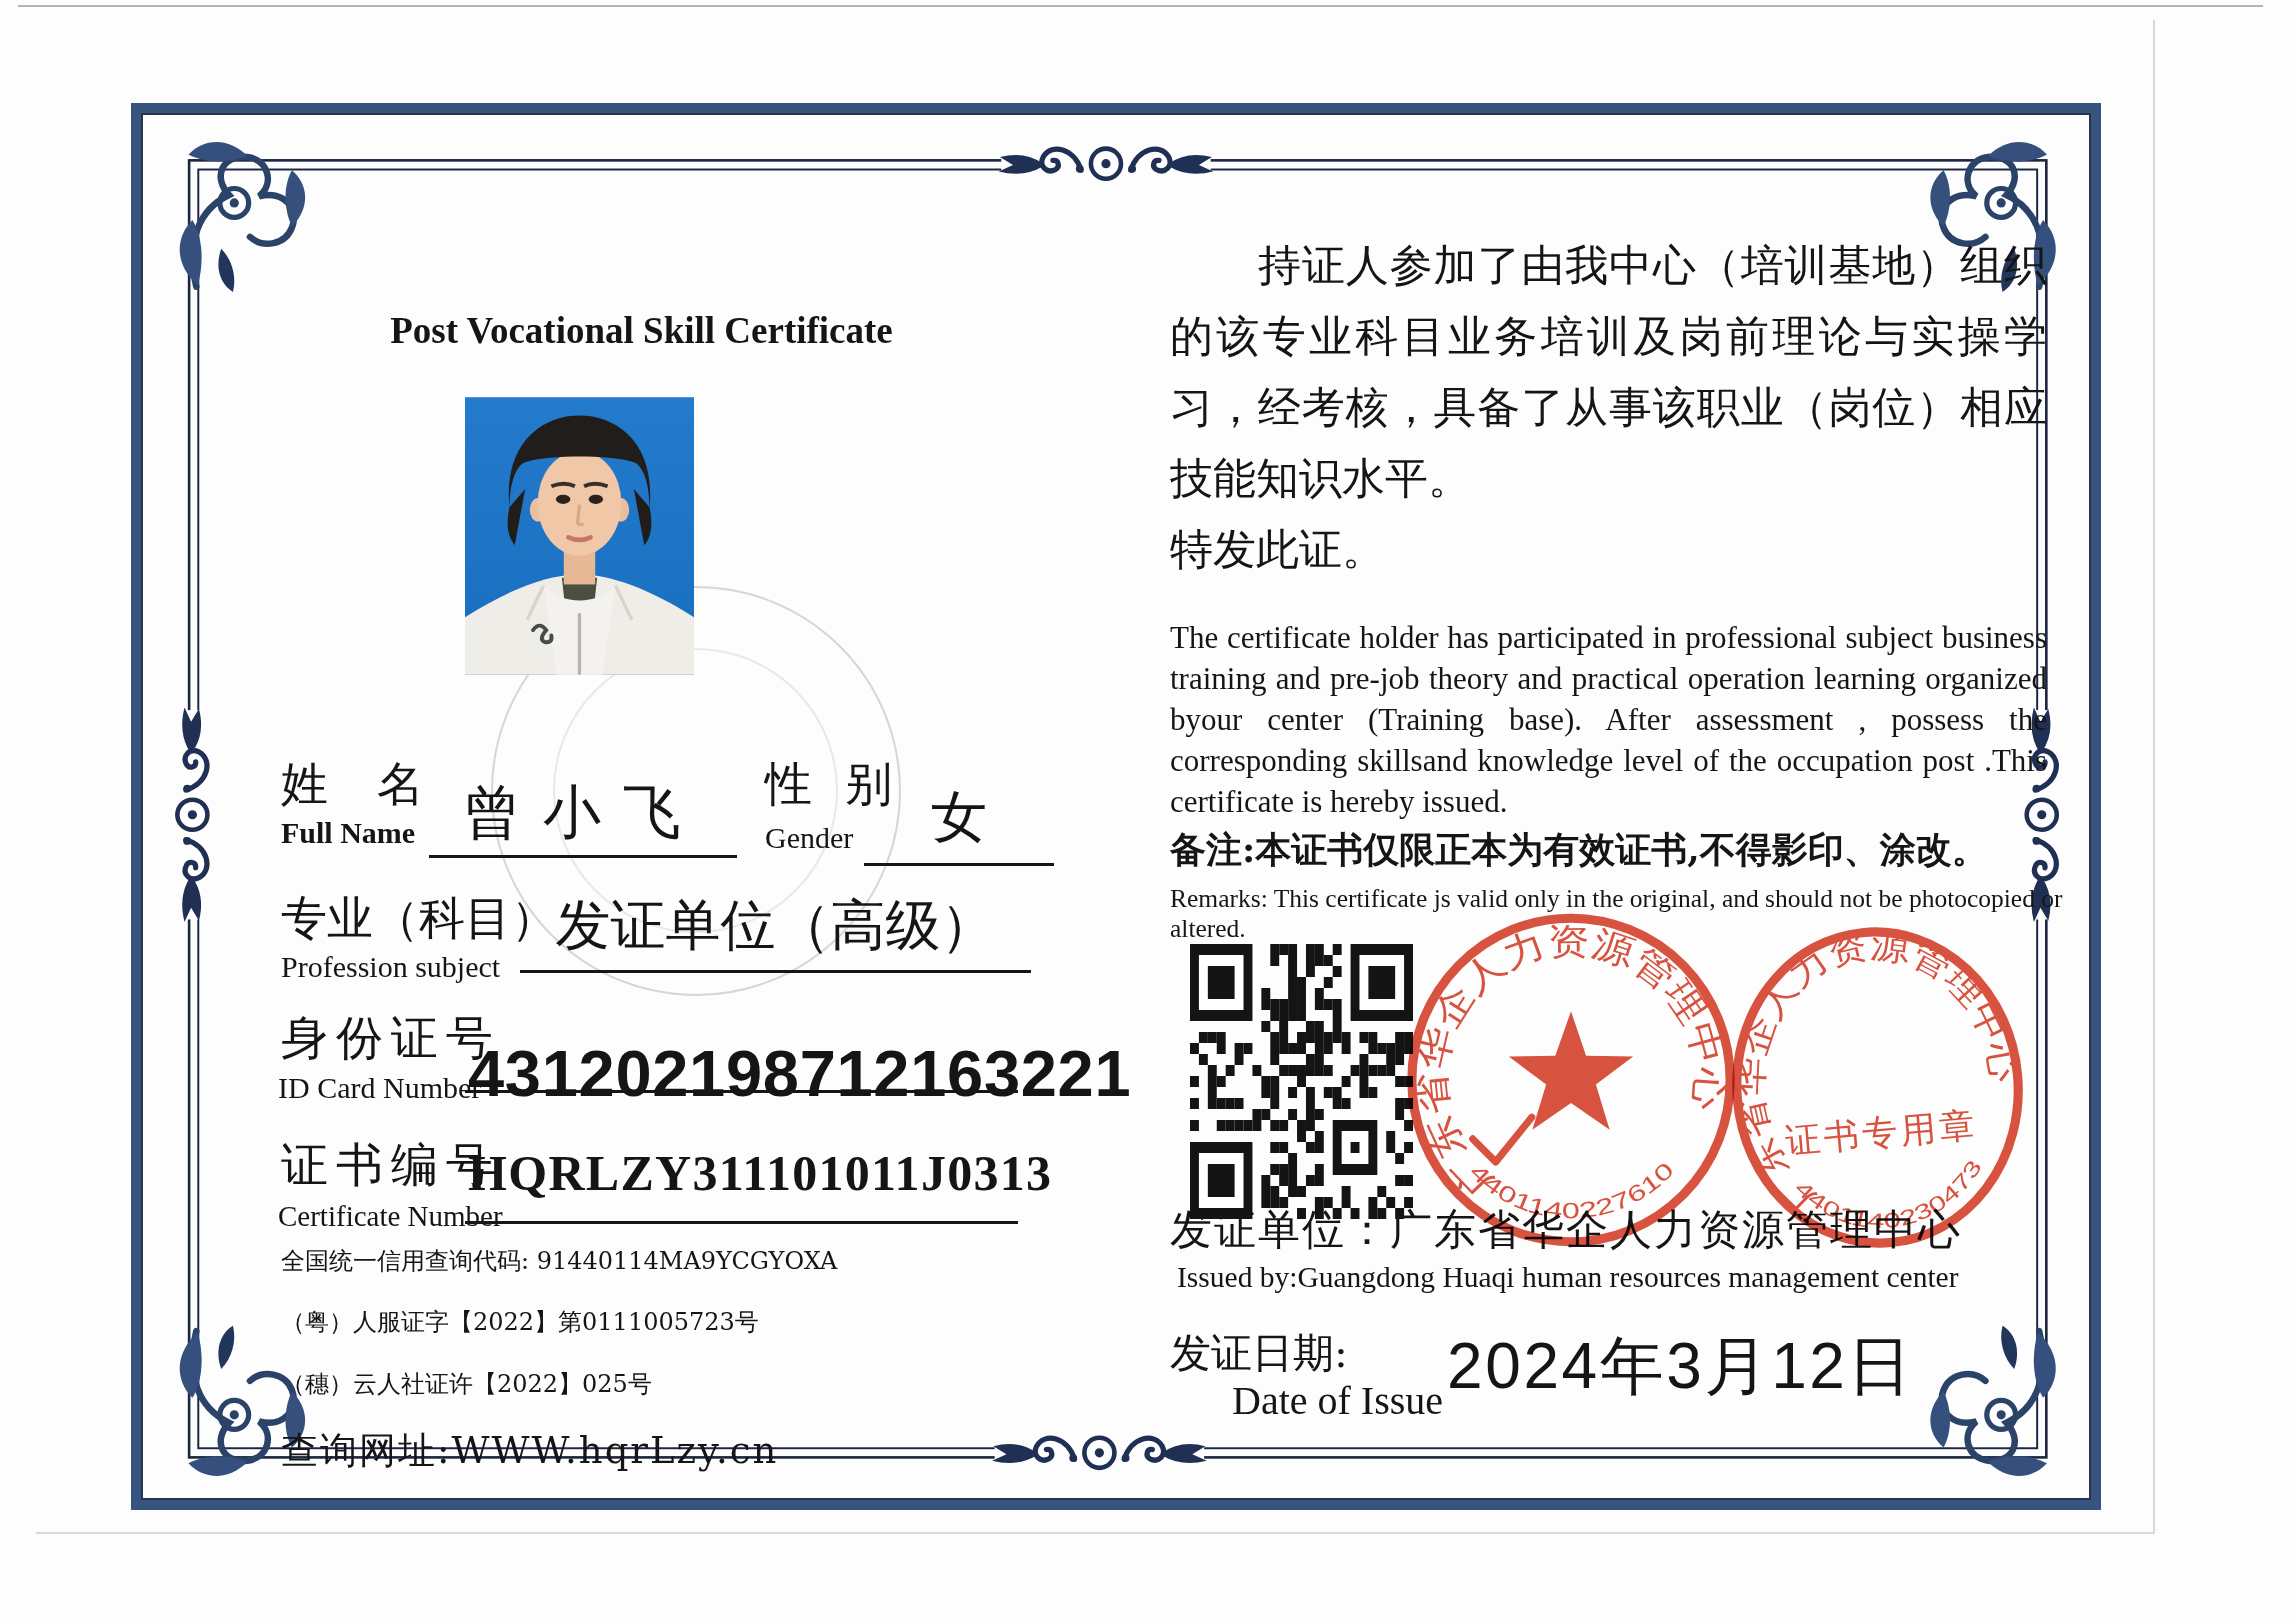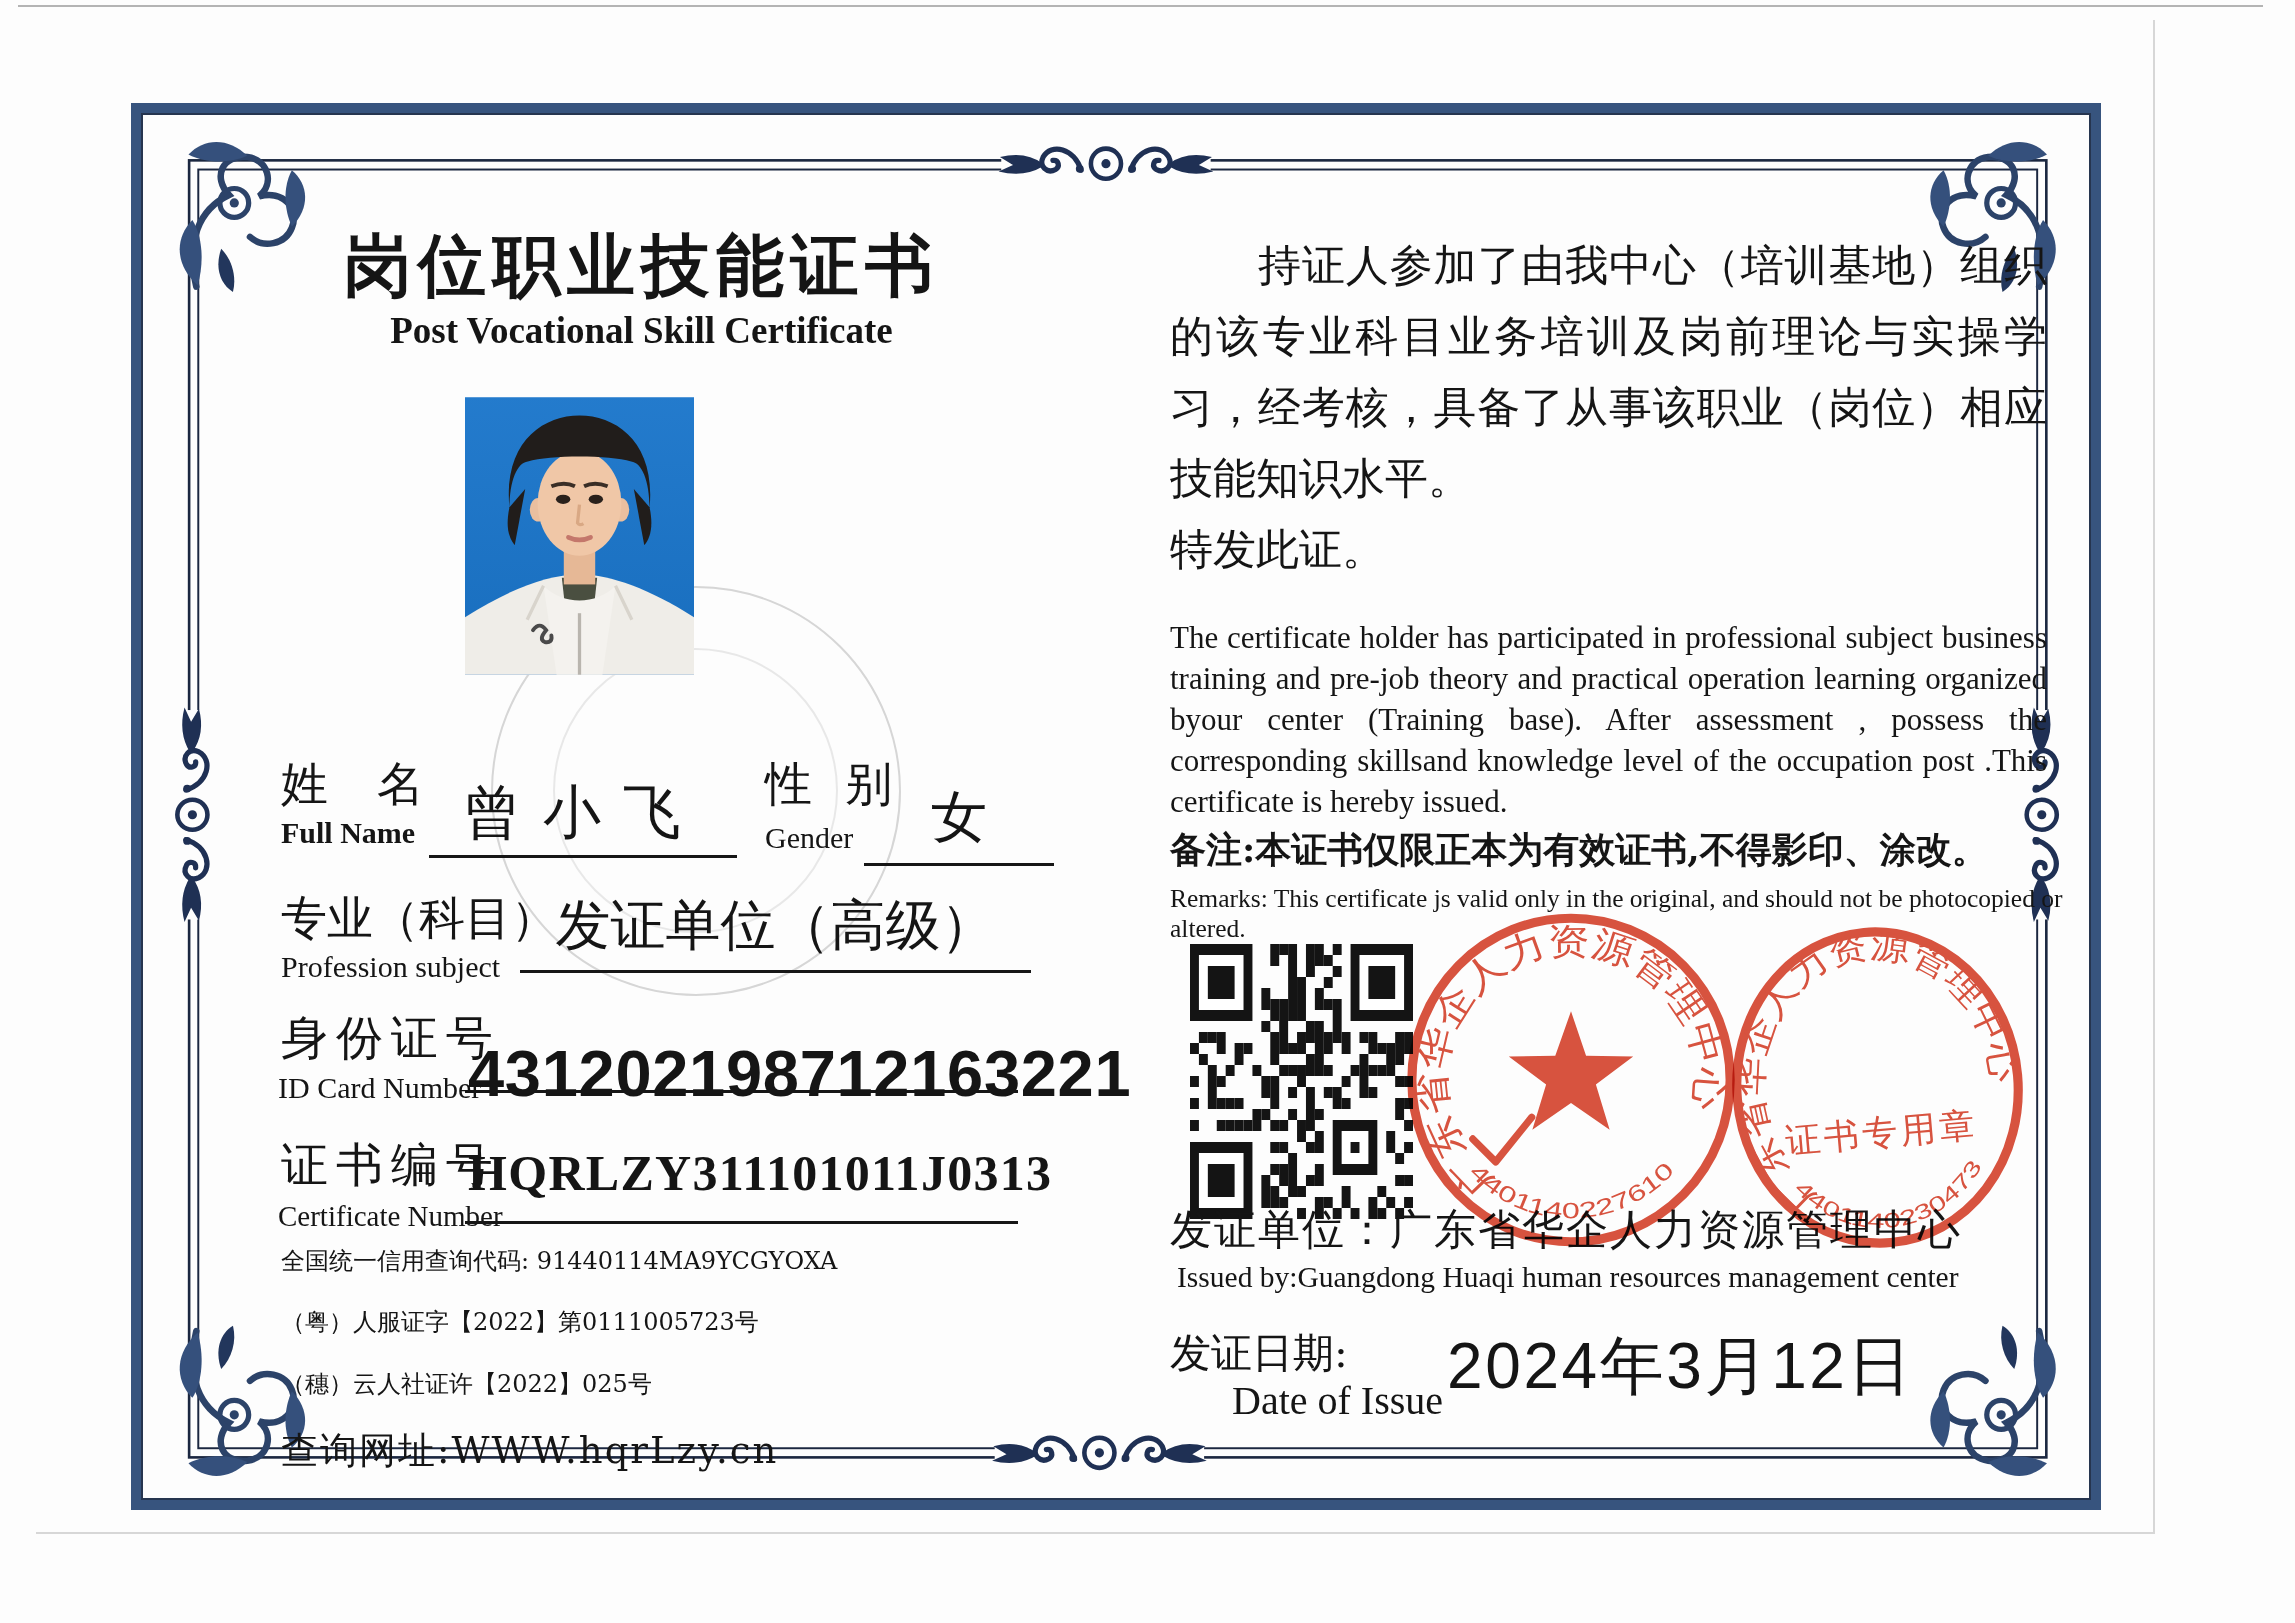--- a/index.html
+++ b/index.html
@@ -78,21 +78,20 @@
     <use href="#midorn" transform="translate(1690,250)"></use>
     <use href="#midorn" transform="translate(1680,2220)"></use>
     <use href="#midorn" transform="translate(294,1245) rotate(90)"></use>
     <use href="#midorn" transform="translate(3120,1245) rotate(90)"></use>
     <use href="#cornorn" transform="translate(292,248)"></use>
     <use href="#cornorn" transform="translate(3124,248) scale(-1,1)"></use>
     <use href="#cornorn" transform="translate(292,2224) scale(1,-1)"></use>
     <use href="#cornorn" transform="translate(3124,2224) scale(-1,-1)"></use>
   </svg>
 
-  <div class="abs title-cn cn">岗位职业技能证书</div>
   <div class="abs title-en en">Post Vocational Skill Certificate</div>
 
   <div class="abs emboss"></div>
   <div class="abs emboss2"></div>
 
   <svg class="abs photo" viewBox="0 0 350 424">
     <rect width="350" height="424" fill="#1b74c8"></rect>
     <rect width="350" height="424" fill="url(#pg)" opacity=".25"></rect>
     <defs>
       <linearGradient id="pg" x1="0" y1="0" x2="0" y2="1">

